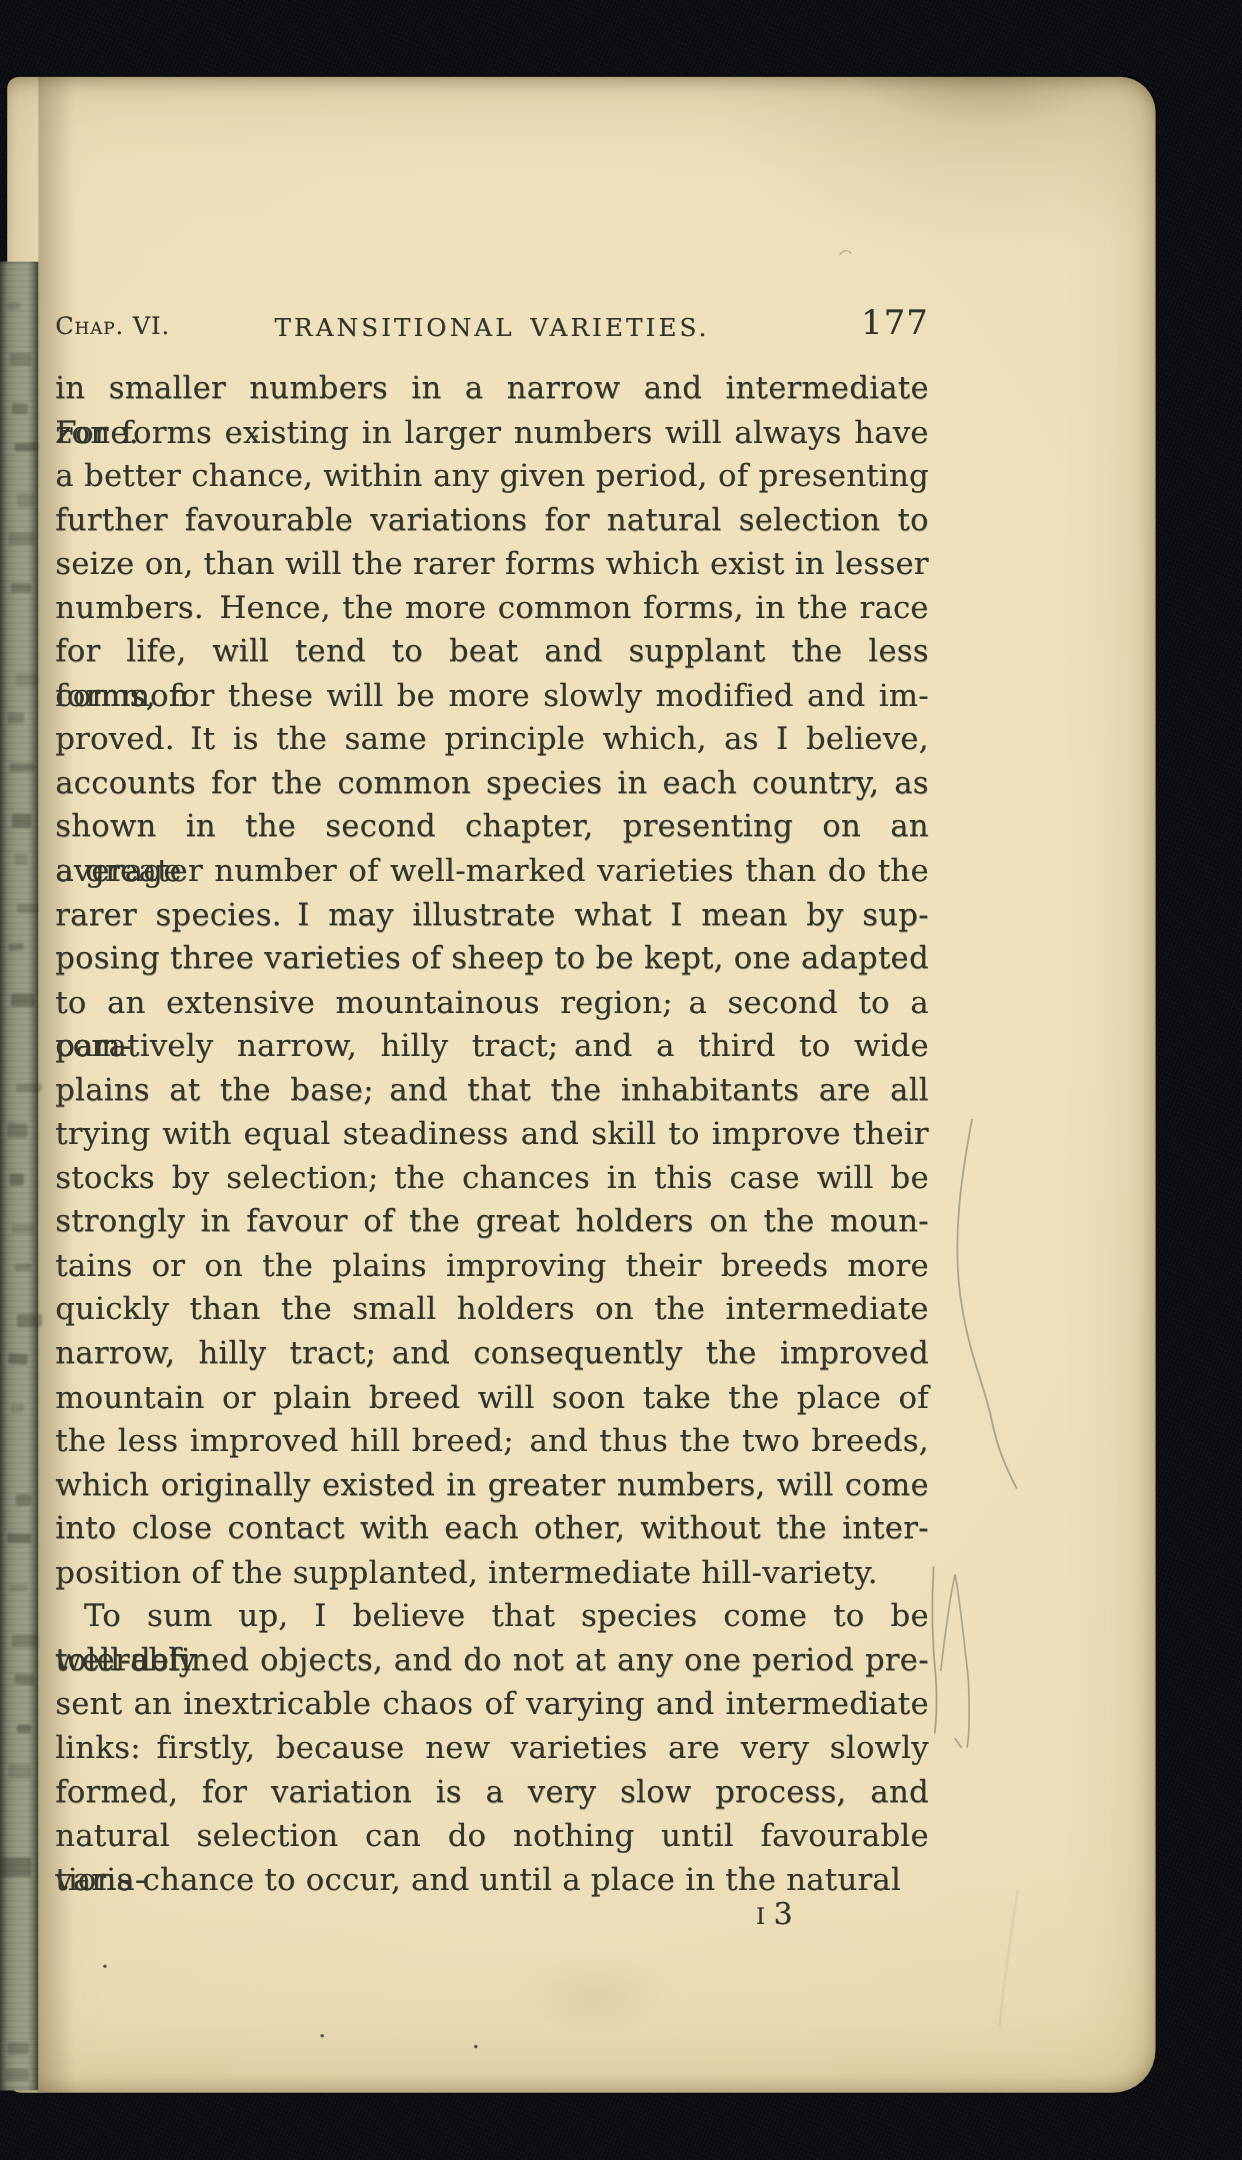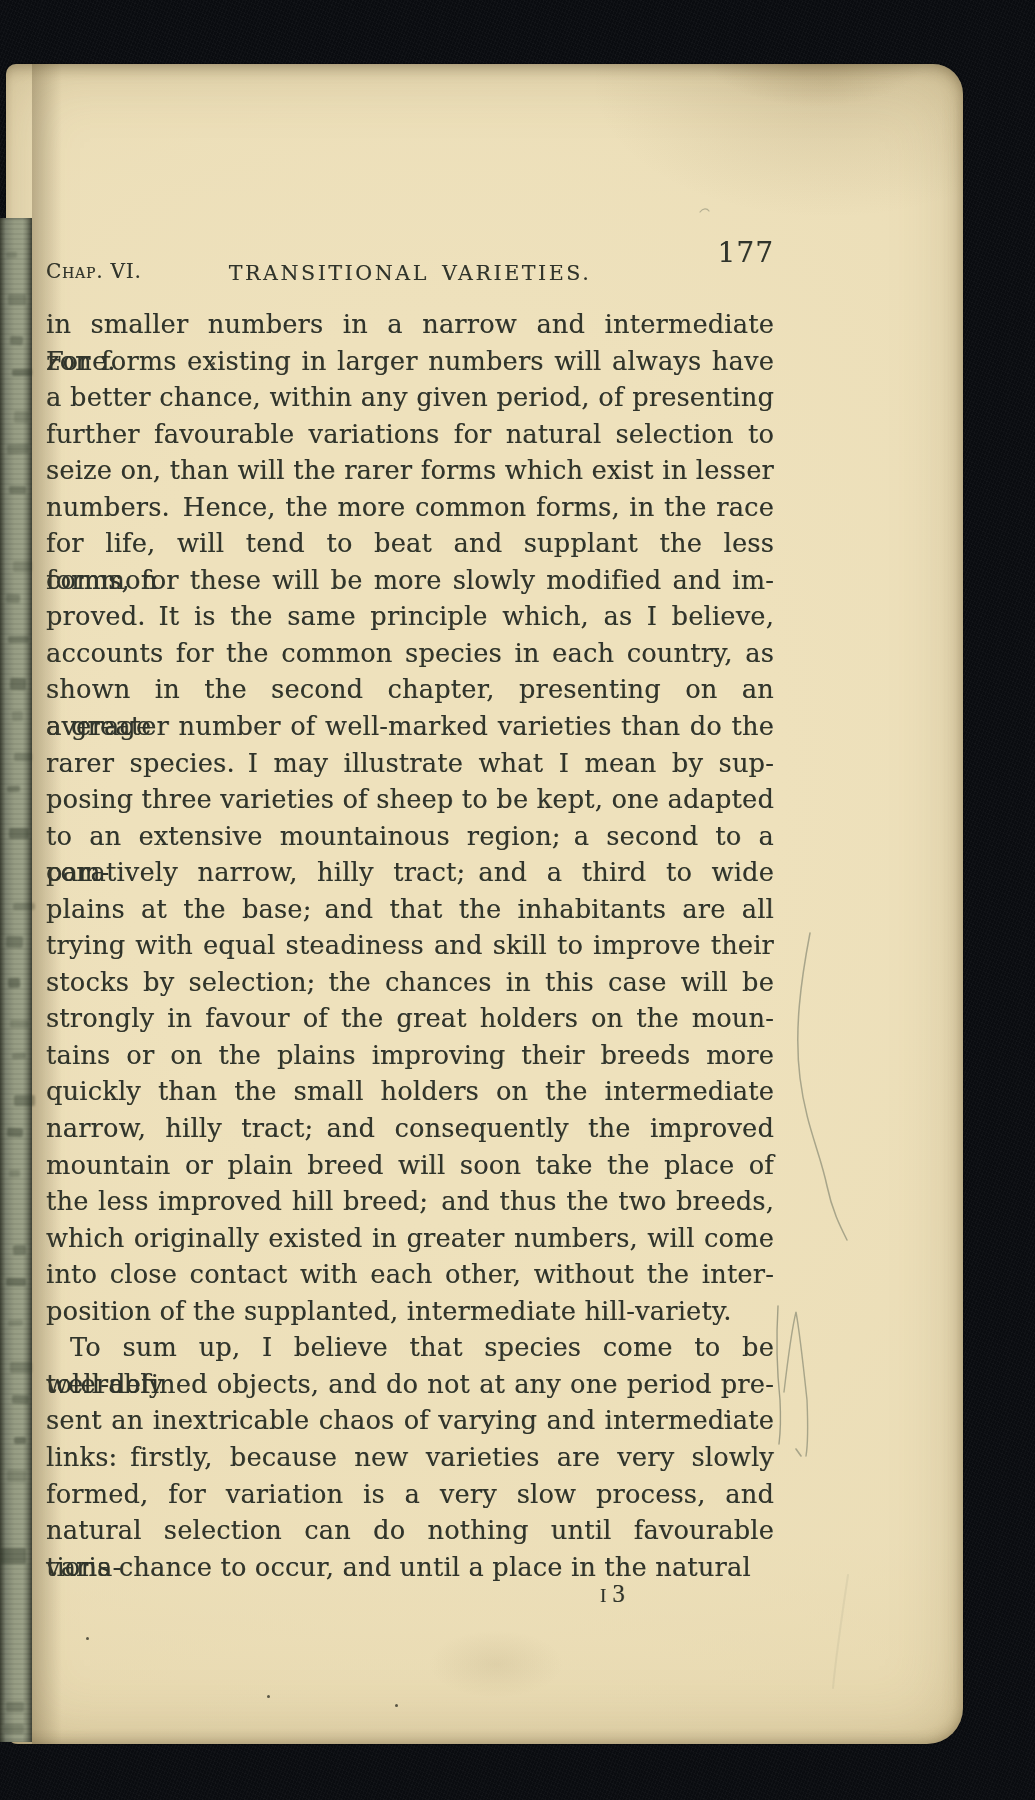--- a/index.html
+++ b/index.html
@@ -53,31 +53,31 @@
   .ink{color:#30342b;text-shadow:.3px .3px .4px rgba(42,48,38,.45);}
   .page-header{position:absolute;left:0;top:0;width:100%;}
   .chap{
     position:absolute;left:40px;top:195px;font-size:20px;letter-spacing:.8px;
     font-variant:small-caps;
   }
   .running-title{
     position:absolute;left:40px;top:197px;width:728px;text-align:center;
     font-size:20.5px;letter-spacing:2.6px;word-spacing:4px;
   }
-  .pagenum{position:absolute;left:568px;top:172px;width:200px;text-align:right;font-size:28px;letter-spacing:1px;}
+  .pagenum{position:absolute;left:568px;top:188px;width:200px;text-align:right;font-size:28px;letter-spacing:1px;}
   
   .text-block{position:absolute;left:40px;top:242px;width:728px;}
   .line{
     height:36.55px;line-height:36.55px;font-size:25.6px;letter-spacing:.2px;
     text-align:justify;text-align-last:justify;white-space:normal;
     overflow:visible;
   }
   .line.ragged{text-align-last:left;}
   .line.indent{text-indent:24px;}
-  .signature{position:absolute;left:594px;top:1516px;font-family:Liberation Serif, serif;}
+  .signature{position:absolute;left:624px;top:1516px;}
   .signature .sig-letter{font-size:19px;letter-spacing:2px;}
   .signature .sig-number{font-size:25px;}
   svg.pencil{position:absolute;left:0;top:0;pointer-events:none;}
   .speck{position:absolute;width:3px;height:3px;border-radius:50%;background:rgba(40,42,32,.75);}
 </style>
 </head>
 <body>
 
 <div class="backdrop"></div>
 

